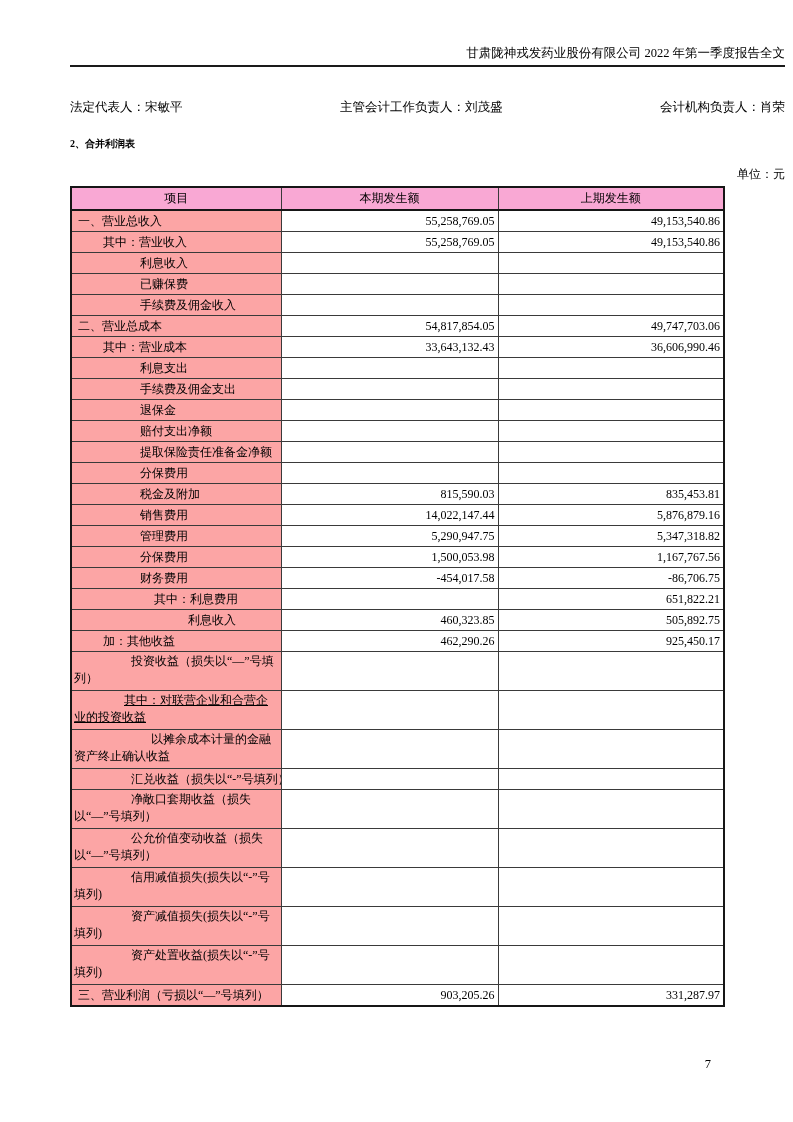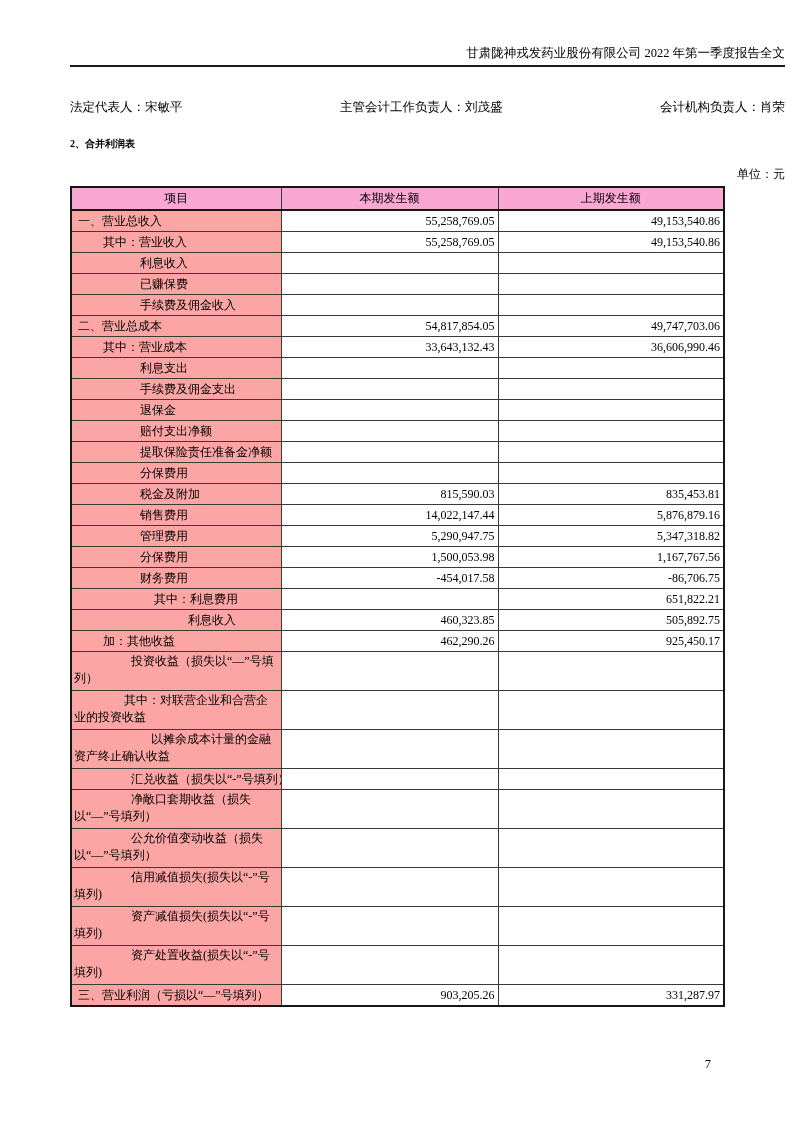--- a/index.html
+++ b/index.html
@@ -231,21 +231,21 @@
             <td class="item-cell" style="text-indent: 29px;">加：其他收益</td>
             <td class="num-cell">462,290.26</td>
             <td class="num-cell">925,450.17</td>
           </tr>
           <tr class="t">
             <td class="item-cell" style="text-indent: 57px;">投资收益（损失以“—”号填列）</td>
             <td class="num-cell"></td>
             <td class="num-cell"></td>
           </tr>
           <tr class="t">
-            <td class="item-cell" style="text-indent: 50px;">其中：对联营企业和合营企业的投资收益</td>
+            <td class="item-cell" style="text-indent: 50px; text-decoration: underline;">其中：对联营企业和合营企业的投资收益</td>
             <td class="num-cell"></td>
             <td class="num-cell"></td>
           </tr>
           <tr class="t">
             <td class="item-cell" style="text-indent: 77px;">以摊余成本计量的金融资产终止确认收益</td>
             <td class="num-cell"></td>
             <td class="num-cell"></td>
           </tr>
           <tr class="s">
             <td class="item-cell" style="text-indent: 57px;">汇兑收益（损失以“-”号填列）</td>

